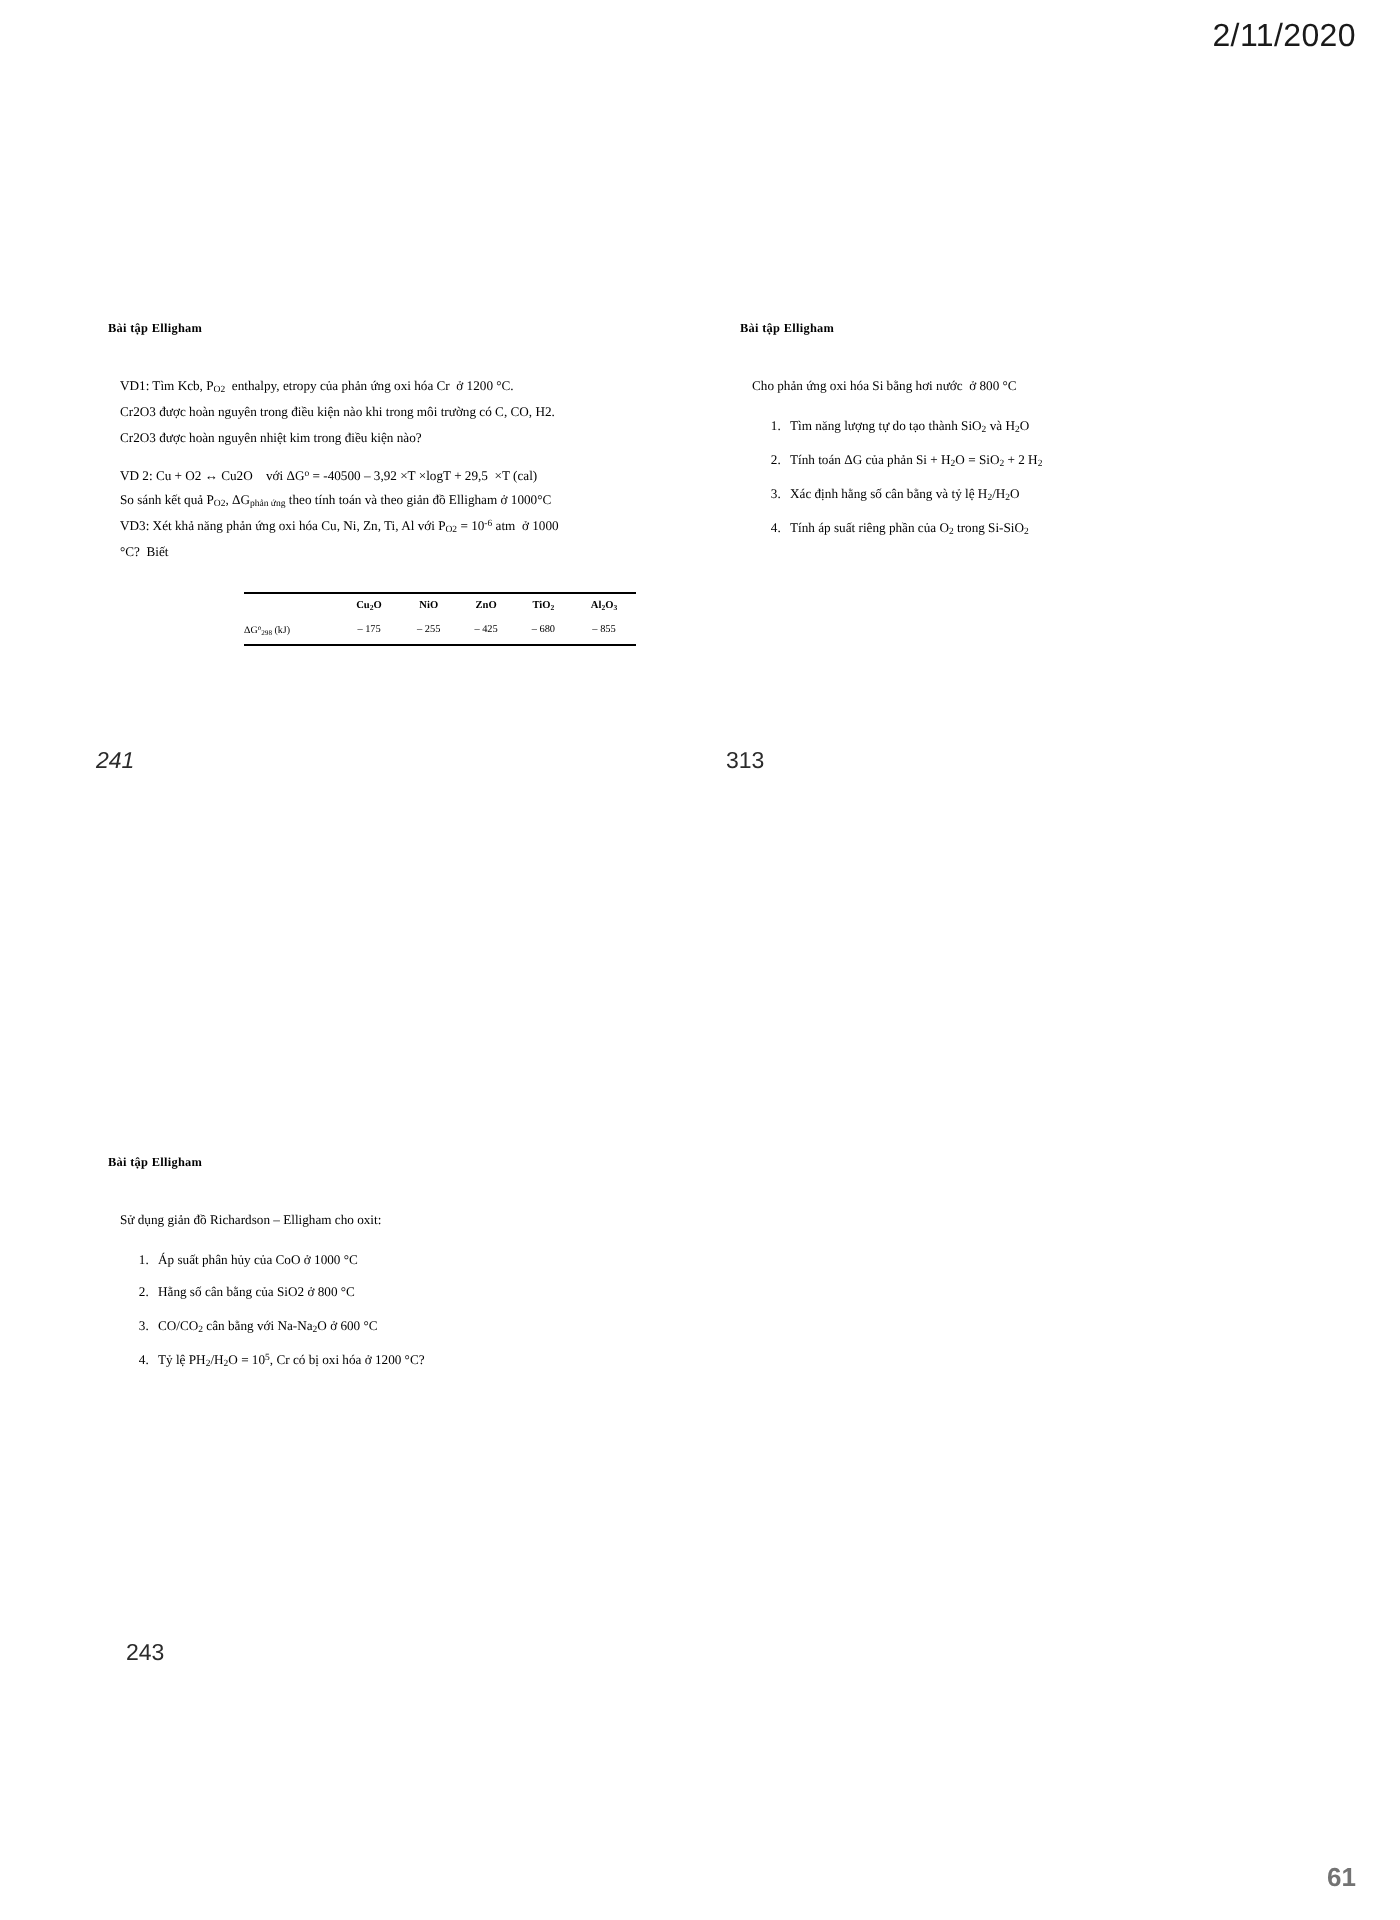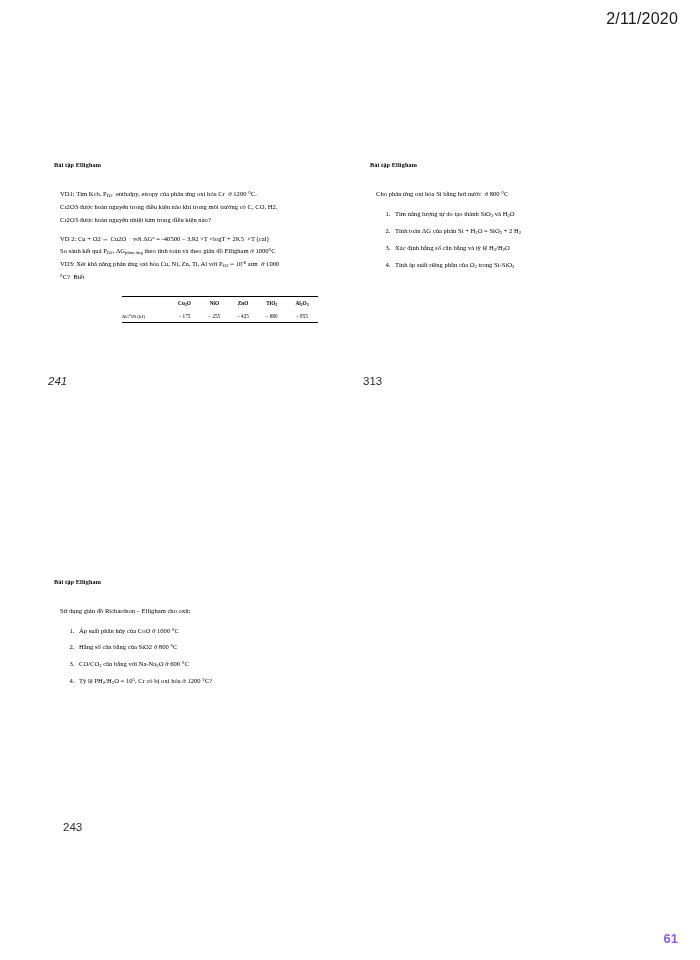--- a/index.html
+++ b/index.html
@@ -26,21 +26,21 @@
     color: #1a1a1a;
     letter-spacing: 0.2px;
   }
   .page-footer {
     position: absolute;
     bottom: 14px;
     right: 22px;
     font-family: "Liberation Sans", sans-serif;
     font-size: 13px;
     font-weight: bold;
-    color: #8b5cf6;
+    color: #737373;
   }
 
   
   .slide-grid {
     position: absolute;
     left: 0;
     top: 0;
     width: 700px;
     height: 960px;
   }

